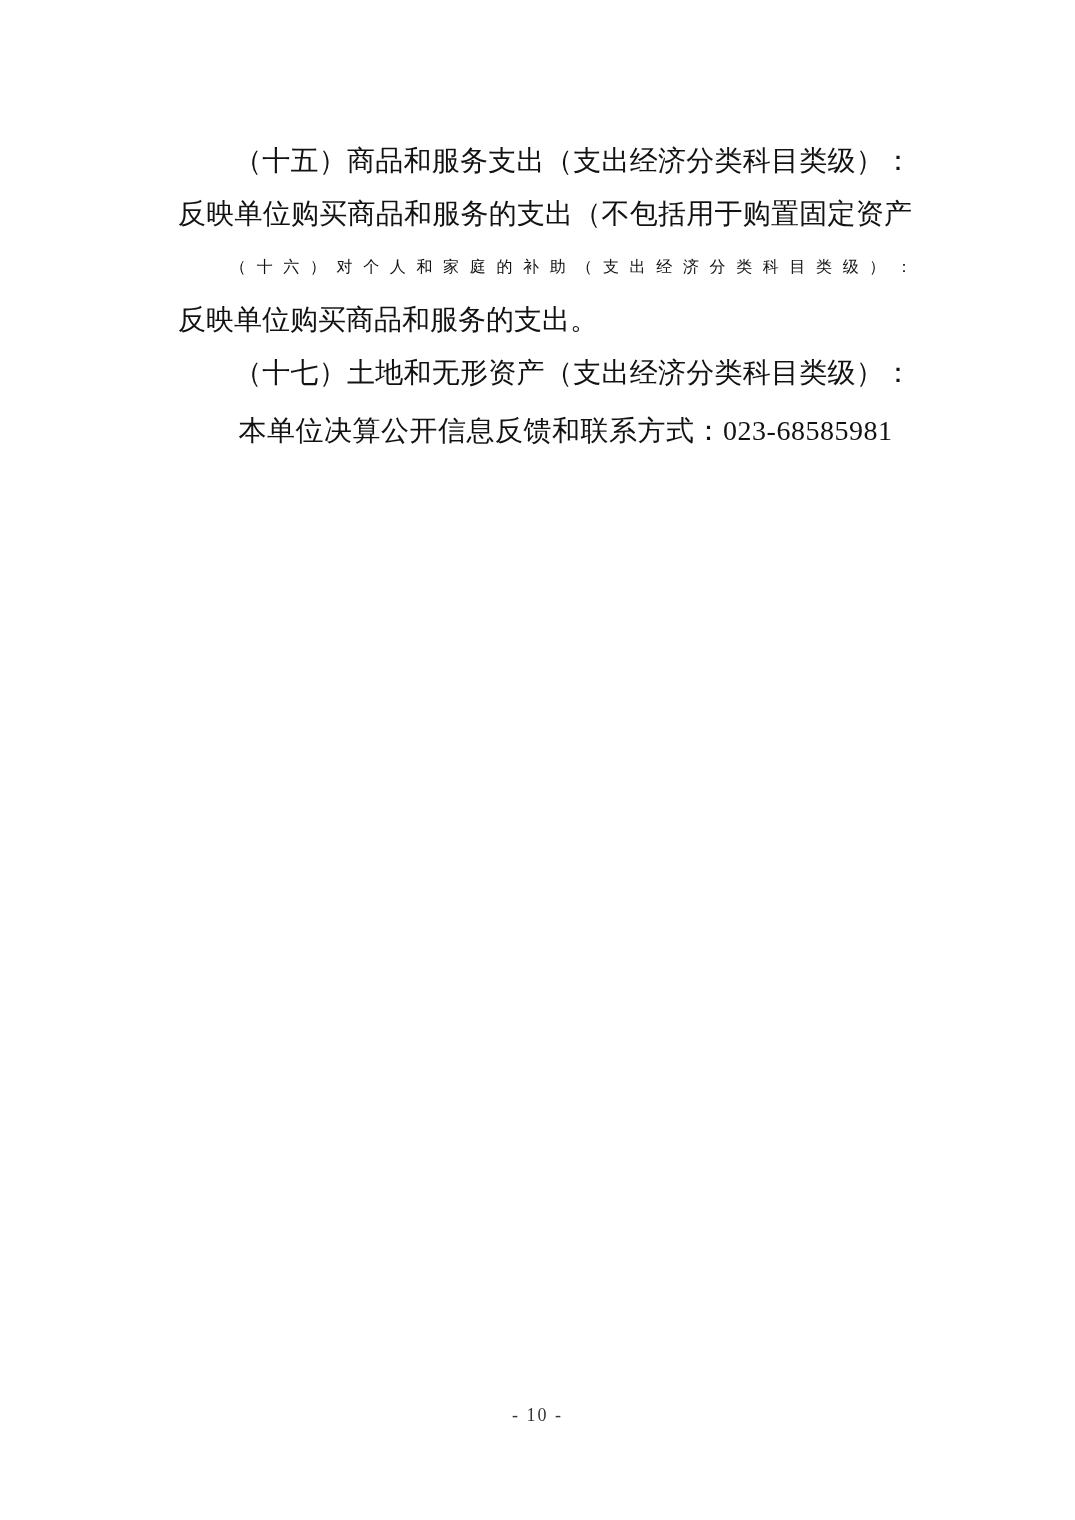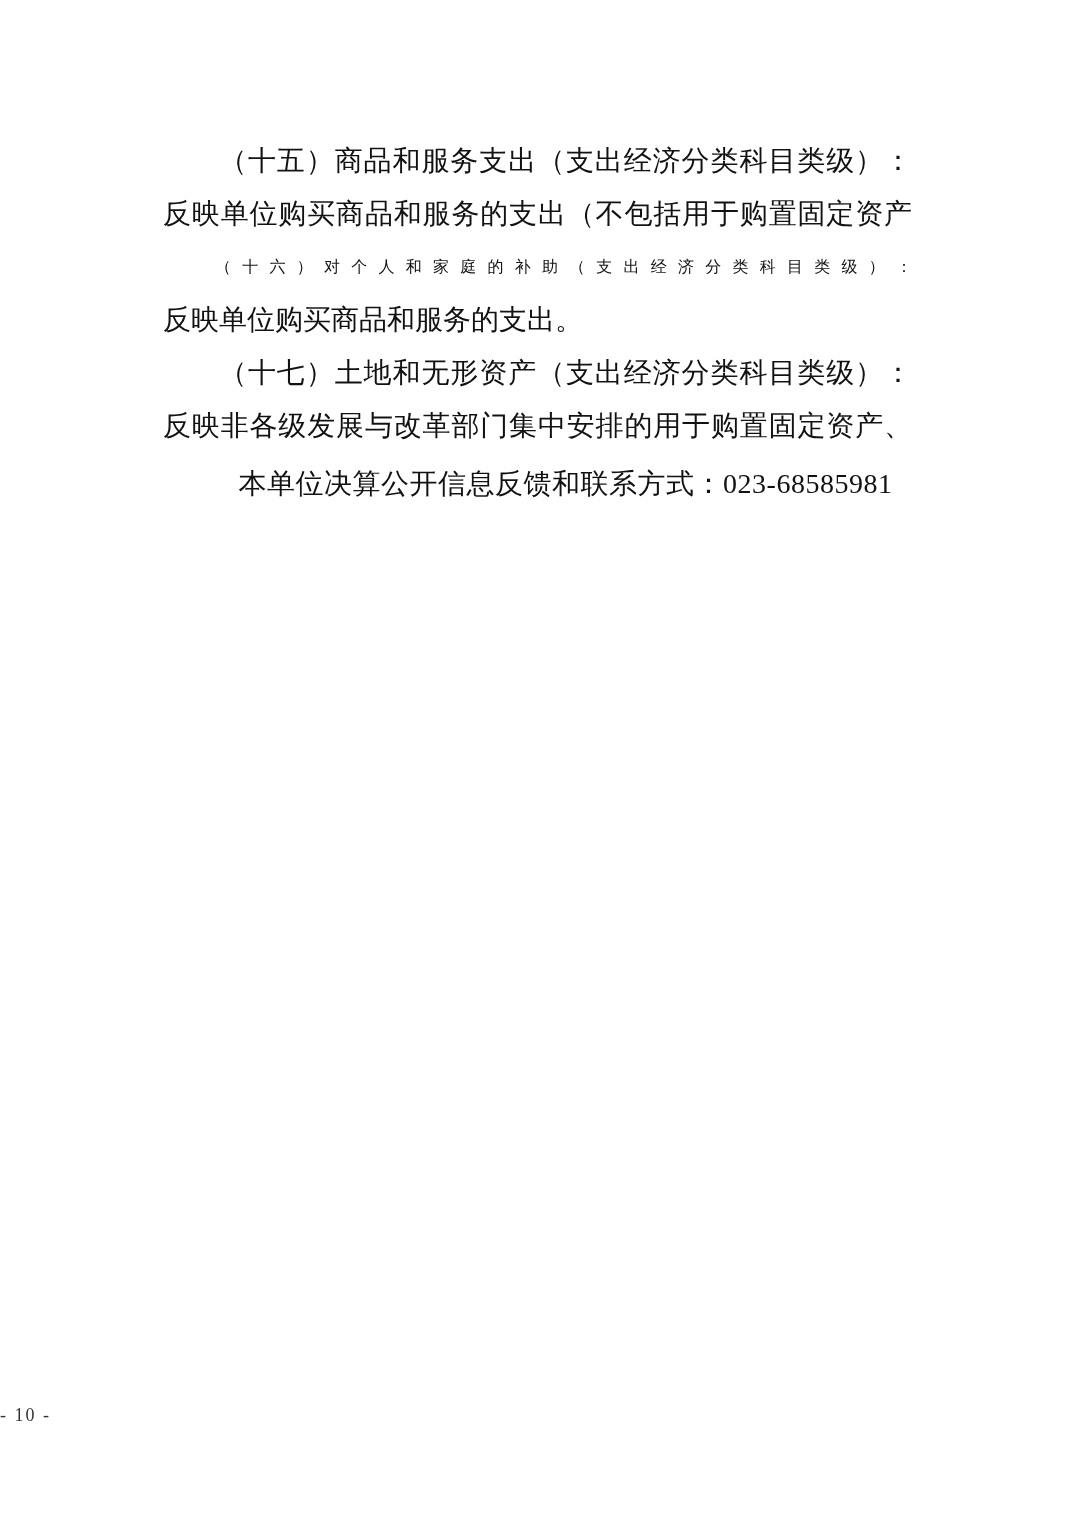--- a/index.html
+++ b/index.html
@@ -21,20 +21,21 @@
     left: 163px;
     top: 134px;
     width: 749px;
   }
   .line {
     font-size: 28px;
     line-height: 53px;
     height: 53px;
     white-space: nowrap;
     letter-spacing: 0px;
+    margin-left: 15px;
   }
   
   .fill {
     white-space: normal;
     text-align: justify;
     text-align-last: justify;
   }
   
   .indent {
     text-indent: 56px;
@@ -67,41 +68,40 @@
     white-space: nowrap;
     text-indent: 56px;
     letter-spacing: 0.5px;
     text-align: center;
   }
   .footer {
     position: absolute;
     left: 0;
     top: 1403px;
     width: 1075px;
-    text-align: left;
+    text-align: center;
     font-size: 18px;
     line-height: 24px;
     color: #333333;
     letter-spacing: 2px;
   }
 </style>
 </head>
 <body>
 
 <div class="page">
   <div class="content">
 
     <div class="line fill indent">（十五）商品和服务支出（支出经济分类科目类级）：</div>
     <div class="line fill">反映单位购买商品和服务的支出（不包括用于购置固定资产</div>
 
     <div class="line fill tight">（十六）对个人和家庭的补助（支出经济分类科目类级）：</div>
     <div class="line">反映单位购买商品和服务的支出。</div>
 
     <div class="line fill indent">（十七）土地和无形资产（支出经济分类科目类级）：</div>
-    <div class="line fill">反映非各级发展与改革部门集中安排的用于购置固定资产、</div>
 
 
     <div class="contact">本单位决算公开信息反馈和联系方式：023-68585981</div>
 
   </div>
 
   <div class="footer">- 10 -</div>
 </div>
 
 </body></html>

